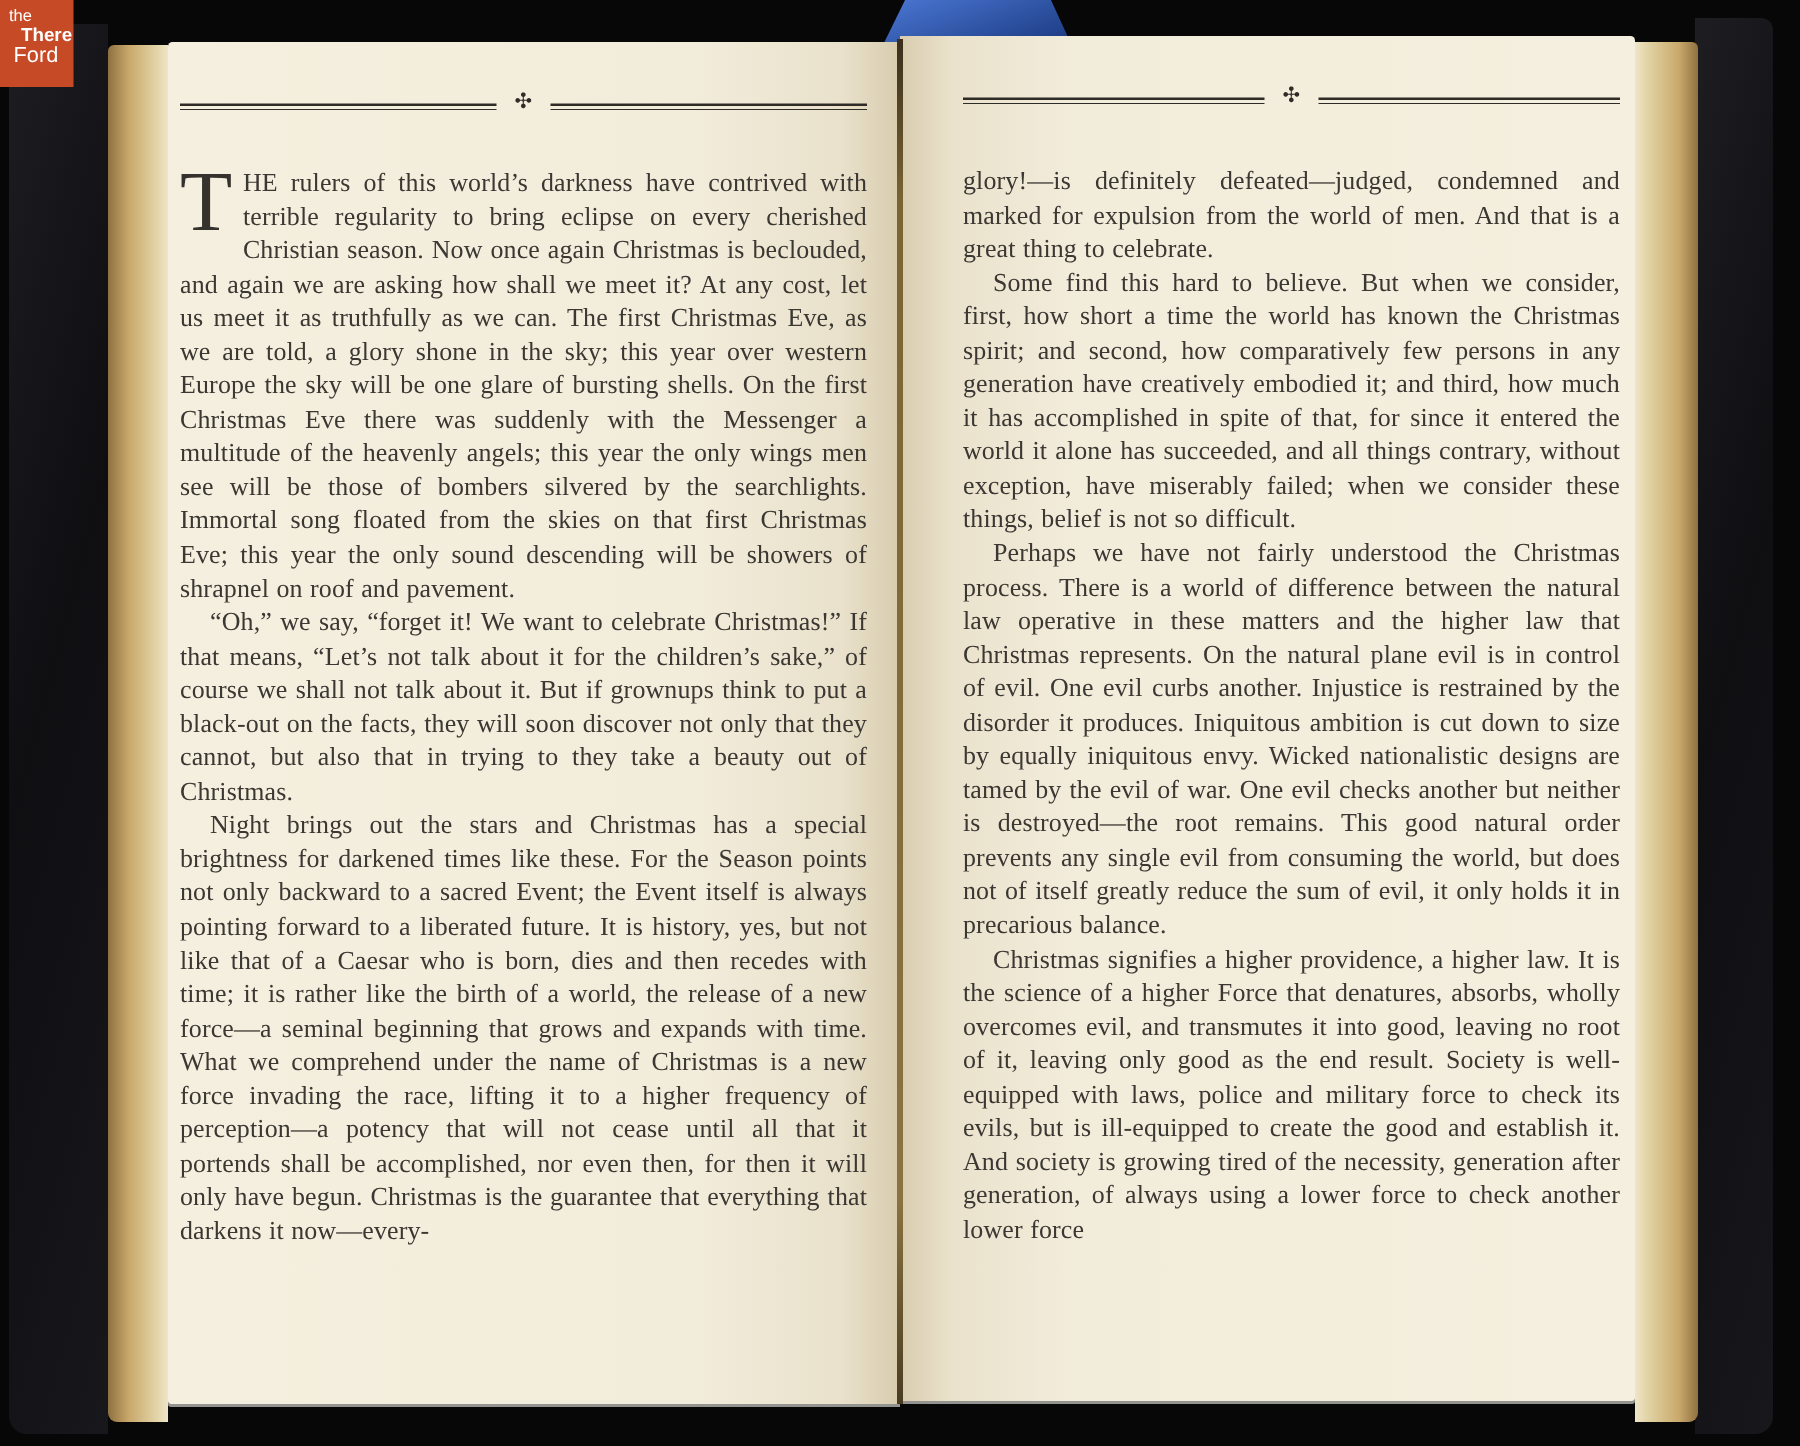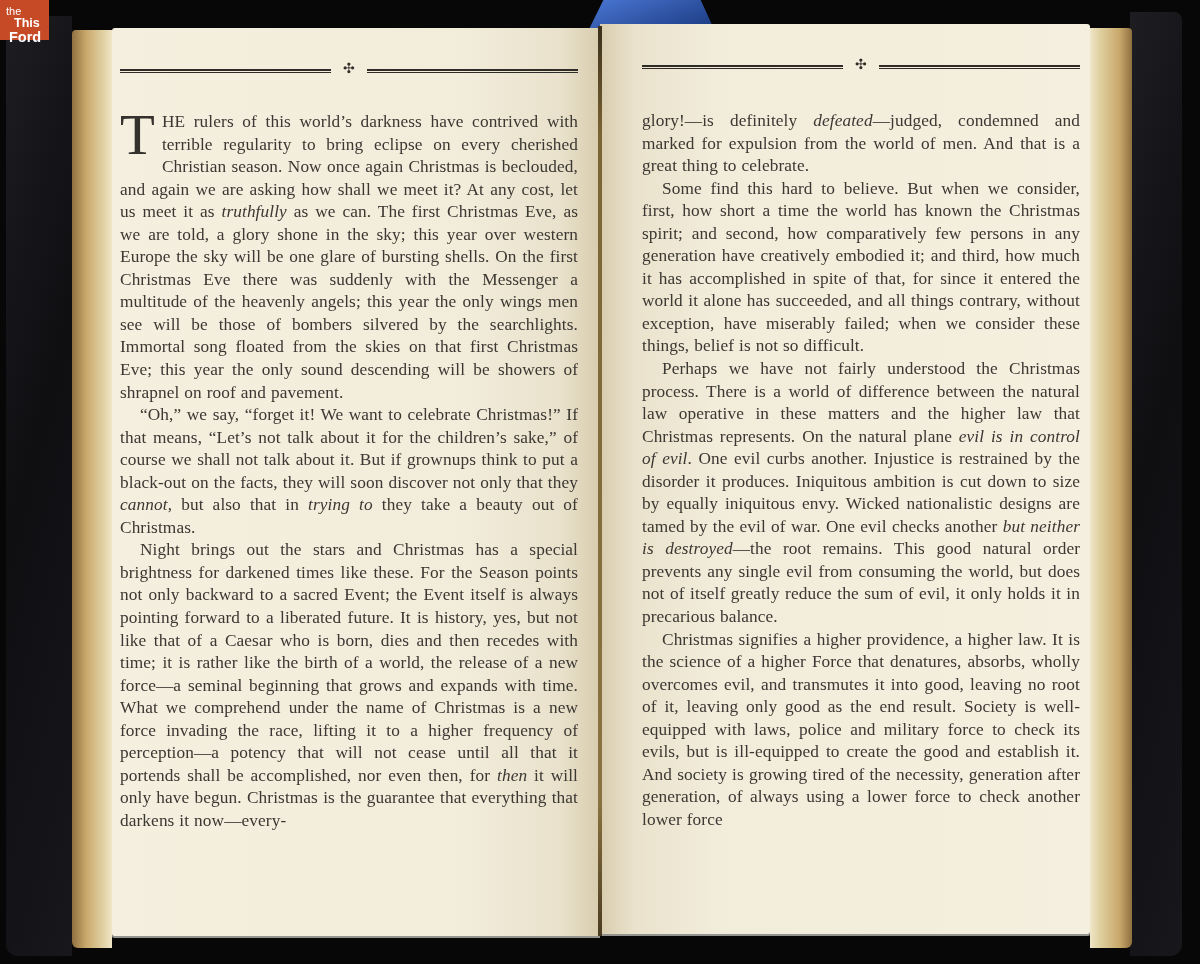--- a/index.html
+++ b/index.html
@@ -20,39 +20,39 @@
   .page{position:absolute;z-index:2;box-shadow:0 2px 0 rgba(222,224,216,0.65);}
   .page-left{left:112px;top:28px;width:488px;height:908px;
     background:linear-gradient(to right,#f4efde 0%,#f2ecdb 72%,#e9e1cb 92%,#d8ccae 100%);
     border-radius:3px 0 0 2px;}
   .page-right{left:600px;top:24px;width:490px;height:910px;
     background:linear-gradient(to left,#f4efde 0%,#f2ecdb 76%,#eae2cc 93%,#d8ccae 100%);
     border-radius:0 3px 2px 0;}
   .gutter{position:absolute;left:598px;top:26px;width:4px;height:910px;z-index:3;
     background:linear-gradient(to bottom,#3a2f1c,#7a6434 12%,#8a7340 85%,#4a3c22);}
   
-  .logo{position:absolute;left:0;top:0;width:49px;height:40px;background:#c64a26;z-index:10;
+  .logo{position:absolute;left:0;top:0;width:49px;height:58px;background:#c64a26;z-index:10;
     color:#ffffff;font-family:"Liberation Sans",sans-serif;line-height:1;}
   .logo .l1{position:absolute;left:6px;top:6px;font-size:11px;font-weight:400;}
   .logo .l2{position:absolute;left:14px;top:17px;font-size:12.5px;font-weight:700;}
-  .logo .l3{position:absolute;left:9px;top:30px;font-size:14.5px;font-weight:700;}
+  .logo .l3{position:absolute;left:9px;top:30px;font-size:14.5px;font-weight:400;}
   
   .text-col{position:absolute;z-index:4;color:#3b3732;text-align:justify;
     font-size:17.3px;line-height:22.55px;word-spacing:0.5px;letter-spacing:0.1px;}
   .left-col{left:120px;top:64px;width:458px;}
   .right-col{left:642px;top:60px;width:438px;}
   .ornament{display:flex;align-items:center;height:14px;}
   .left-col .ornament{margin-bottom:33px;}
   .right-col .ornament{margin-bottom:36px;}
   .rule{flex:1;height:5px;
     background:linear-gradient(#2f2c28 0 2px,transparent 2px 3.5px,#2f2c28 3.5px 4.5px,transparent 4.5px);}
   .fleuron{font-size:14px;margin:0 12px;color:#2f2c28;transform:translateY(-2px);}
   .para{margin:0;}
   .para.indent{text-indent:20px;}
-  .it{font-style:italic;margin-top:12px;}
+  .it{margin-top:12px;}
   .dropcap{float:left;font-size:57px;line-height:44px;padding:2px 7px 0 0;color:#35312d;}
 </style>
 </head>
 <body>
 
 <div class="stage">
 
   <div class="cover cover-left"></div>
   <div class="cover cover-right"></div>
 
@@ -87,17 +87,17 @@
     <div class="body-text">
         <p class="para"><span>glory!—is definitely </span><span class="it">defeated</span><span>—judged, condemned and marked for expulsion from the world of men. And that is a great thing to celebrate.</span></p>
         <p class="para indent"><span>Some find this hard to believe. But when we consider, first, how short a time the world has known the Christmas spirit; and second, how comparatively few persons in any generation have creatively embodied it; and third, how much it has accomplished in spite of that, for since it entered the world it alone has succeeded, and all things contrary, without exception, have miserably failed; when we consider these things, belief is not so difficult.</span></p>
         <p class="para indent"><span>Perhaps we have not fairly understood the Christmas process. There is a world of difference between the natural law operative in these matters and the higher law that Christmas represents. On the natural plane </span><span class="it">evil is in control of evil</span><span>. One evil curbs another. Injustice is restrained by the disorder it produces. Iniquitous ambition is cut down to size by equally iniquitous envy. Wicked nationalistic designs are tamed by the evil of war. One evil checks another </span><span class="it">but neither is destroyed</span><span>—the root remains. This good natural order prevents any single evil from consuming the world, but does not of itself greatly reduce the sum of evil, it only holds it in precarious balance.</span></p>
         <p class="para indent"><span>Christmas signifies a higher providence, a higher law. It is the science of a higher Force that denatures, absorbs, wholly overcomes evil, and transmutes it into good, leaving no root of it, leaving only good as the end result. Society is well-equipped with laws, police and military force to check its evils, but is ill-equipped to create the good and establish it. And society is growing tired of the necessity, generation after generation, of always using a lower force to check another lower force</span></p>
       </div>
   </div>
 
   <div class="logo">
     <span class="l1">the</span>
-    <span class="l2">This</span>
+    <span class="l2">There</span>
     <span class="l3">Ford</span>
   </div>
 
 </div>
 
 </body></html>

